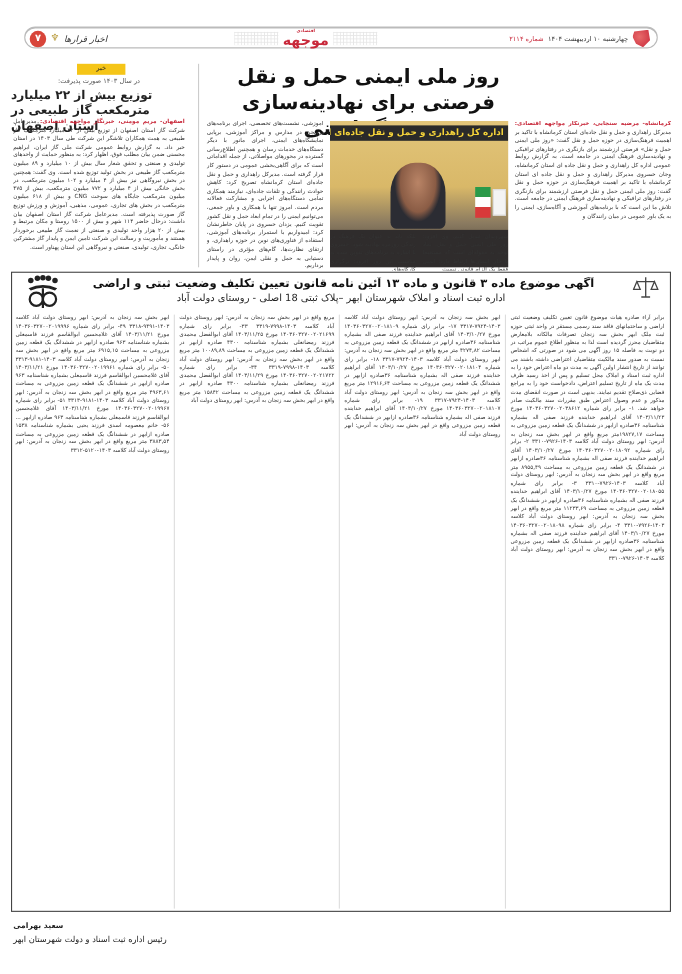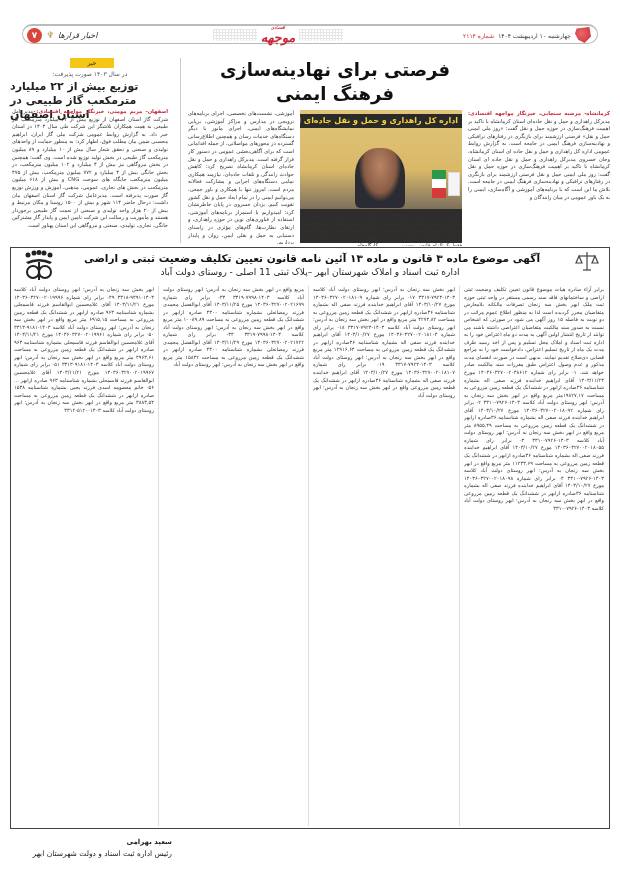--- a/index.html
+++ b/index.html
@@ -6,21 +6,21 @@
 html,body{width:620px;height:885px;background:#fff;overflow:hidden}
 body{font-family:"DejaVu Sans",sans-serif;color:#222;position:relative}
 .rtl{direction:rtl;text-align:justify}
 .header{position:absolute;left:22px;top:24px;width:576px;height:20px;border:1.5px solid #bbb;border-top-width:2px;border-radius:10px;background:#fff}
 .hdr-left{position:absolute;left:4px;top:1px;height:16px;display:flex;align-items:center;gap:4px}
 .pg-num{width:15px;height:15px;border-radius:50%;background:#d8453a;color:#fff;font-size:9px;font-weight:bold;display:flex;align-items:center;justify-content:center}
 .sec-icon{font-size:9px;color:#b89a3a}
 .sec-name{font-size:8px;color:#333;font-style:italic}
 .hdr-center{position:absolute;left:190px;top:1px;width:130px;height:16px;display:flex;align-items:center;justify-content:center}
 .grid-pat{width:50px;height:12px;background-image:linear-gradient(#e6e6e6 1px,transparent 1px),linear-gradient(90deg,#e6e6e6 1px,transparent 1px);background-size:3px 3px}
-.logo{color:#c8283a;font-size:13px;font-weight:bold;font-style:italic;padding:0 4px;direction:rtl}
+.logo{color:#c8283a;font-size:13px;font-weight:bold;padding:0 4px;direction:rtl}
 .logo small{display:block;font-size:4px;color:#c8283a;text-align:center}
 .hdr-right{position:absolute;right:6px;top:1px;height:16px;display:flex;align-items:center;gap:4px;direction:rtl}
 .map-icon{width:16px;height:16px;background:radial-gradient(circle at 40% 40%,#e86a6a,#c8283a);clip-path:polygon(10% 10%,90% 0,100% 60%,60% 100%,20% 80%,0 40%)}
 .hdr-date{font-size:6px;color:#333}
 .hdr-issue{font-size:6px;color:#c8283a}
 .top-title{position:absolute;left:200px;top:58px;width:270px;text-align:center;direction:rtl;font-weight:bold;color:#111}
 .top-title .l1{font-size:18px;line-height:24px}
 .top-title .l2{font-size:18px;line-height:24px}
 .vrule{position:absolute;left:180px;top:58px;width:1px;height:185px;background:#ccc}
 .side-tag{position:absolute;left:70px;top:58px;width:44px;height:10px;background:#f5c518;font-size:6px;text-align:center;line-height:10px;direction:rtl}
@@ -34,21 +34,21 @@
 .person{position:absolute;left:55px;top:38px;width:50px;height:60px;border-radius:45% 45% 10% 10%;background:radial-gradient(ellipse at 50% 30%,#b98466 0,#8a5c45 45%,#2b2c33 60%)}
 .desk{position:absolute;left:0;bottom:0;width:100%;height:34px;background:#2f2c2c}
 .flag{position:absolute;right:16px;top:60px;width:14px;height:28px;background:linear-gradient(#2a9a4a 33%,#fff 33%,#fff 66%,#d83a3a 66%)}
 .flag2{position:absolute;right:2px;top:62px;width:12px;height:24px;background:#f4f4f4;border:1px solid #ddd}
 .ad-box{position:absolute;left:10px;top:247px;width:600px;height:582px;border:1.5px solid #444}
 .ad-title{position:absolute;left:80px;top:252px;width:460px;font-size:10.5px;font-weight:bold;text-align:center;direction:rtl;color:#111;white-space:nowrap;overflow:hidden}
 .ad-subtitle{position:absolute;left:80px;top:267px;width:460px;font-size:9px;text-align:center;direction:rtl;color:#222}
 .emblem-l{position:absolute;left:18px;top:250px;width:42px;height:32px}
 .emblem-r{position:absolute;right:18px;top:250px;width:30px;height:32px;text-align:center;font-size:7px;color:#555}
 .ad-col{position:absolute;top:286px;width:140px;height:540px;font-size:5.1px;line-height:7.55px;color:#333;overflow:hidden;direction:rtl;text-align:justify}
-.signature{position:absolute;left:12px;top:838px;width:160px;direction:rtl;text-align:right}
+.signature{position:absolute;left:12px;top:838px;width:160px;direction:rtl;text-align:left}
 .sig-name{font-size:7px;font-weight:bold;color:#222}
 .sig-role{font-size:7.5px;color:#222;margin-top:3px}
 .col-sep{position:absolute;top:286px;width:1px;height:540px;background:#ddd}
 </style>
 </head>
 <body>
 
 <div class="header">
   <div class="hdr-left">
     <span class="pg-num">۷</span>
@@ -73,20 +73,21 @@
 <div class="side-tag">خبر</div>
 <div class="side-kicker">در سال ۱۴۰۳ صورت پذیرفت:</div>
 <div class="side-title">توزیع بیش از ۲۲ میلیارد مترمکعب گاز طبیعی در استان اصفهان</div>
 <div class="side-body rtl">
   <span class="byline">اصفهان- مریم مومنی، خبرنگار مواجهه اقتصادی:</span>
   <span>مدیرعامل شرکت گاز استان اصفهان از توزیع بیش از ۲۲ میلیارد مترمکعب گاز طبیعی به همت همکاران تلاشگر این شرکت طی سال ۱۴۰۳ در استان خبر داد. به گزارش روابط عمومی شرکت ملی گاز ایران، ابراهیم محسنی ضمن بیان مطلب فوق، اظهار کرد: به منظور حمایت از واحدهای تولیدی و صنعتی و تحقق شعار سال بیش از ۱۰ میلیارد و ۸۹ میلیون مترمکعب گاز طبیعی در بخش تولید توزیع شده است. وی گفت: همچنین در بخش نیروگاهی نیز بیش از ۴ میلیارد و ۱۰۲ میلیون مترمکعب، در بخش خانگی بیش از ۴ میلیارد و ۷۷۲ میلیون مترمکعب، بیش از ۴۷۵ میلیون مترمکعب جایگاه های سوخت CNG و بیش از ۶۱۸ میلیون مترمکعب در بخش های تجاری، عمومی، مذهبی، آموزش و ورزش توزیع گاز صورت پذیرفته است. مدیرعامل شرکت گاز استان اصفهان بیان داشت: درحال حاضر ۱۱۴ شهر و بیش از ۱۵۰۰ روستا و مکان مرتبط و بیش از ۲۰ هزار واحد تولیدی و صنعتی از نعمت گاز طبیعی برخوردار هستند و مأموریت و رسالت این شرکت تامین ایمن و پایدار گاز مشترکین خانگی، تجاری، تولیدی، صنعتی و نیروگاهی این استان پهناور است.</span>
 </div>
 <div class="vrule"></div>
 
 <div class="top-title">
+  <div class="l1">روز ملی ایمنی حمل و نقل</div>
   <div class="l2">فرصتی برای نهادینه‌سازی فرهنگ ایمنی</div>
 </div>
 
 <div class="col-text rtl" style="left:468px;top:110px;width:142px;height:133px;overflow:hidden">
   <span class="byline">کرمانشاه- مرضیه سنجابی، خبرنگار مواجهه اقتصادی:</span>
   <span>مدیرکل راهداری و حمل و نقل جاده‌ای استان کرمانشاه با تاکید بر اهمیت فرهنگ‌سازی در حوزه حمل و نقل گفت: «روز ملی ایمنی حمل و نقل» فرصتی ارزشمند برای بازنگری در رفتارهای ترافیکی و نهادینه‌سازی فرهنگ ایمنی در جامعه است. به گزارش روابط عمومی اداره کل راهداری و حمل و نقل جاده ای استان کرمانشاه، وجان خسروی مدیرکل راهداری و حمل و نقل جاده ای استان کرمانشاه با تاکید بر اهمیت فرهنگ‌سازی در حوزه حمل و نقل گفت: روز ملی ایمنی حمل و نقل فرصتی ارزشمند برای بازنگری در رفتارهای ترافیکی و نهادینه‌سازی فرهنگ ایمنی در جامعه است. تلاش ما این است که با برنامه‌های آموزشی و آگاه‌سازی، ایمنی را به یک باور عمومی در میان رانندگان و</span>
 </div>
 
 <div class="photo">
   <div class="photo-banner">اداره کل راهداری و حمل و نقل جاده‌ای استان کرمانشاه</div>
@@ -128,21 +129,21 @@
       <path d="M8 12 Q21 6 34 12 L32 14 Q21 9 10 14 Z"></path>
     </g>
     <g fill="none" stroke="#222" stroke-width="2">
       <path d="M21 12 L21 30"></path>
         <circle cx="15" cy="22" r="6"></circle>
         <circle cx="27" cy="22" r="6"></circle>
     </g>
   </svg>
 </div>
 <div class="ad-title">آگهی موضوع ماده ۳ قانون و ماده ۱۳ آئین نامه قانون تعیین تکلیف وضعیت ثبتی و اراضی و ساختمانهای فاقد سند</div>
-<div class="ad-subtitle">اداره ثبت اسناد و املاک شهرستان ابهر –پلاک ثبتی 11 اصلی - روستای دولت آباد</div>
+<div class="ad-subtitle">اداره ثبت اسناد و املاک شهرستان ابهر –پلاک ثبتی 18 اصلی - روستای دولت آباد</div>
 <div class="emblem-r">
   <svg width="24" height="24" viewBox="0 0 24 24">
     <g fill="none" stroke="#444" stroke-width="1.2">
       <path d="M12 2 L12 20"></path>
         <path d="M4 6 L20 6"></path>
       <path d="M4 6 L1 13 L7 13 Z"></path>
         <path d="M20 6 L17 13 L23 13 Z"></path>
       <path d="M8 20 L16 20"></path>
     </g>
   </svg>

